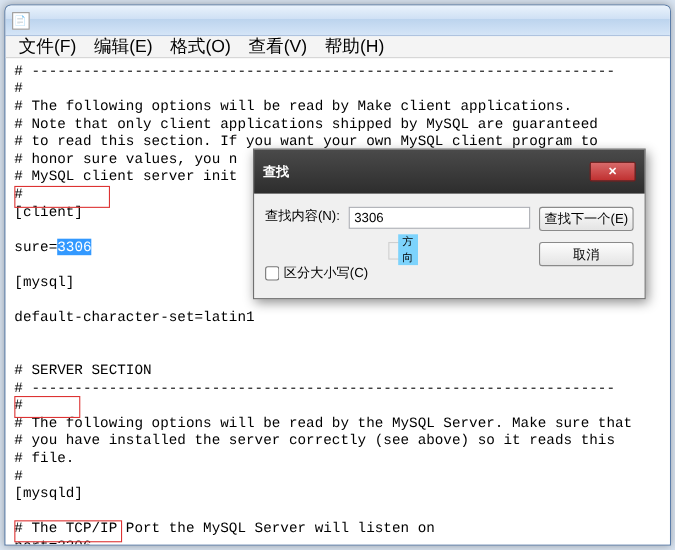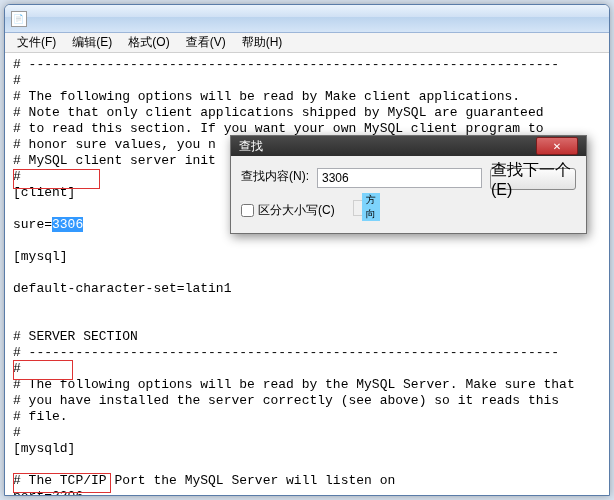--- a/index.html
+++ b/index.html
@@ -1,40 +1,40 @@
 <!DOCTYPE html>
 <html><head>
 <meta charset="utf-8">
 <style>
 * { margin: 0; padding: 0; box-sizing: border-box; }
 body { font-family: "Microsoft YaHei", "SimSun", sans-serif; background: #d9e4f1; width: 614px; height: 500px; overflow: hidden; position: relative; }
 .window { position: absolute; left: 4px; top: 4px; width: 606px; height: 492px; background: #fff; border: 1px solid #5a7ca8; border-radius: 6px 6px 0 0; box-shadow: 0 0 8px rgba(0,0,0,.3); overflow: hidden; }
 .titlebar { height: 28px; background: linear-gradient(#eaf3fc, #cfe0f4 45%, #bcd4ee 46%, #d5e5f7); display: flex; align-items: center; padding: 0 6px; border-bottom: 1px solid #9db6d8; }
 .titlebar-icon { width: 16px; height: 16px; background: #fff; border: 1px solid #999; margin-right: 6px; display: flex; align-items: center; justify-content: center; font-size: 9px; }
 .titlebar-title { font-size: 12px; color: #333; flex: 1; }
-.menubar { height: 20px; background: #f4f4f4; border-bottom: 1px solid #d0d0d0; display: flex; align-items: center; padding: 2px 4px; font-size: 12px; }
+.menubar { height: 20px; background: #f4f4f4; border-bottom: 1px solid #d0d0d0; display: flex; align-items: center; padding: 2px 4px; font-size: 16px; }
 .menubar-item { padding: 0 8px; cursor: default; }
 .content { position: relative; height: calc(100% - 48px); overflow: hidden; }
 .text-area { padding: 4px 8px; font-family: "SimSun", "Courier New", monospace; font-size: 13px; line-height: 16px; white-space: pre; color: #000; background: #fff; }
 .text-area .sel { background: #3399ff; color: #fff; }
 .redbox1 { position: absolute; border: 1px solid #d33; left: 8px; top: 116px; width: 87px; height: 20px; pointer-events: none; }
 .redbox2 { position: absolute; border: 1px solid #d33; left: 8px; top: 307px; width: 60px; height: 20px; pointer-events: none; }
 .redbox3 { position: absolute; border: 1px solid #d33; left: 8px; top: 420px; width: 98px; height: 20px; pointer-events: none; }
 
 .find-dlg { position: absolute; left: 230px; top: 135px; width: 357px; background: #f0f0f0; border: 1px solid #707070; box-shadow: 2px 3px 10px rgba(0,0,0,.45); font-size: 12px; }
-.find-title { height: 20px; background: linear-gradient(#4a4a4a, #2d2d2d); color: #fff; display: flex; align-items: center; padding: 0 8px; }
+.find-title { height: 40px; background: linear-gradient(#4a4a4a, #2d2d2d); color: #fff; display: flex; align-items: center; padding: 0 8px; font-weight: bold; }
 .find-title-text { flex: 1; }
 .find-close { width: 42px; height: 18px; background: linear-gradient(#d96a6a, #c03030); border: 1px solid #7a1c1c; border-radius: 2px; display: flex; align-items: center; justify-content: center; color: #fff; font-size: 10px; cursor: default; }
 .find-body { padding: 12px 10px 14px 10px; }
 .find-row { display: flex; align-items: flex-start; margin-bottom: 10px; }
 .find-label { width: 76px; text-align: left; }
 .find-input { flex: 1; height: 20px; border: 1px solid #abadb3; padding: 0 4px; font-size: 12px; }
-.find-btn { width: 86px; height: 22px; margin-left: 8px; background: linear-gradient(#fdfdfd,#e4e4e4); border: 1px solid #8a8a8a; border-radius: 3px; font-size: 16px; cursor: default; display: flex; align-items: center; justify-content: center; }
+.find-btn { width: 86px; height: 22px; margin-left: 8px; background: linear-gradient(#fdfdfd,#e4e4e4); border: 1px solid #8a8a8a; border-radius: 3px; font-size: 12px; cursor: default; display: flex; align-items: center; justify-content: center; }
 .find-lower { display: flex; align-items: flex-start; }
-.find-check { display: flex; align-items: center; gap: 4px; margin-top: 2px; }
+.find-check { display: flex; align-items: center; gap: 4px; margin-top: 20px; }
 .find-check input { width: 13px; height: 13px; }
 .find-dir { border: 1px solid #cfcfcf; padding: 6px 10px 8px 10px; margin-left: 18px; position: relative; display: flex; gap: 18px; }
 .find-dir-legend { position: absolute; top: -8px; left: 8px; background: #7dd3fc; padding: 0 4px; font-size: 10px; }
 .find-radio { display: flex; align-items: center; gap: 3px; }
 .find-cancel-wrap { display: flex; flex-direction: column; align-items: flex-end; margin-left: auto; }
 </style>
 </head>
 <body>
 
 <div class="window">
@@ -97,15 +97,18 @@
       <div class="find-btn">查找下一个(E)</div>
     </div>
     <div class="find-lower">
       <label class="find-check">
         <input type="checkbox" style="">
         <span>区分大小写(C)</span>
       </label>
       <fieldset class="find-dir">
         <span class="find-dir-legend">方向</span>
       </fieldset>
+      <div class="find-cancel-wrap">
+        <div class="find-btn">取消</div>
+      </div>
     </div>
   </div>
 </div>
 
 </body></html>

